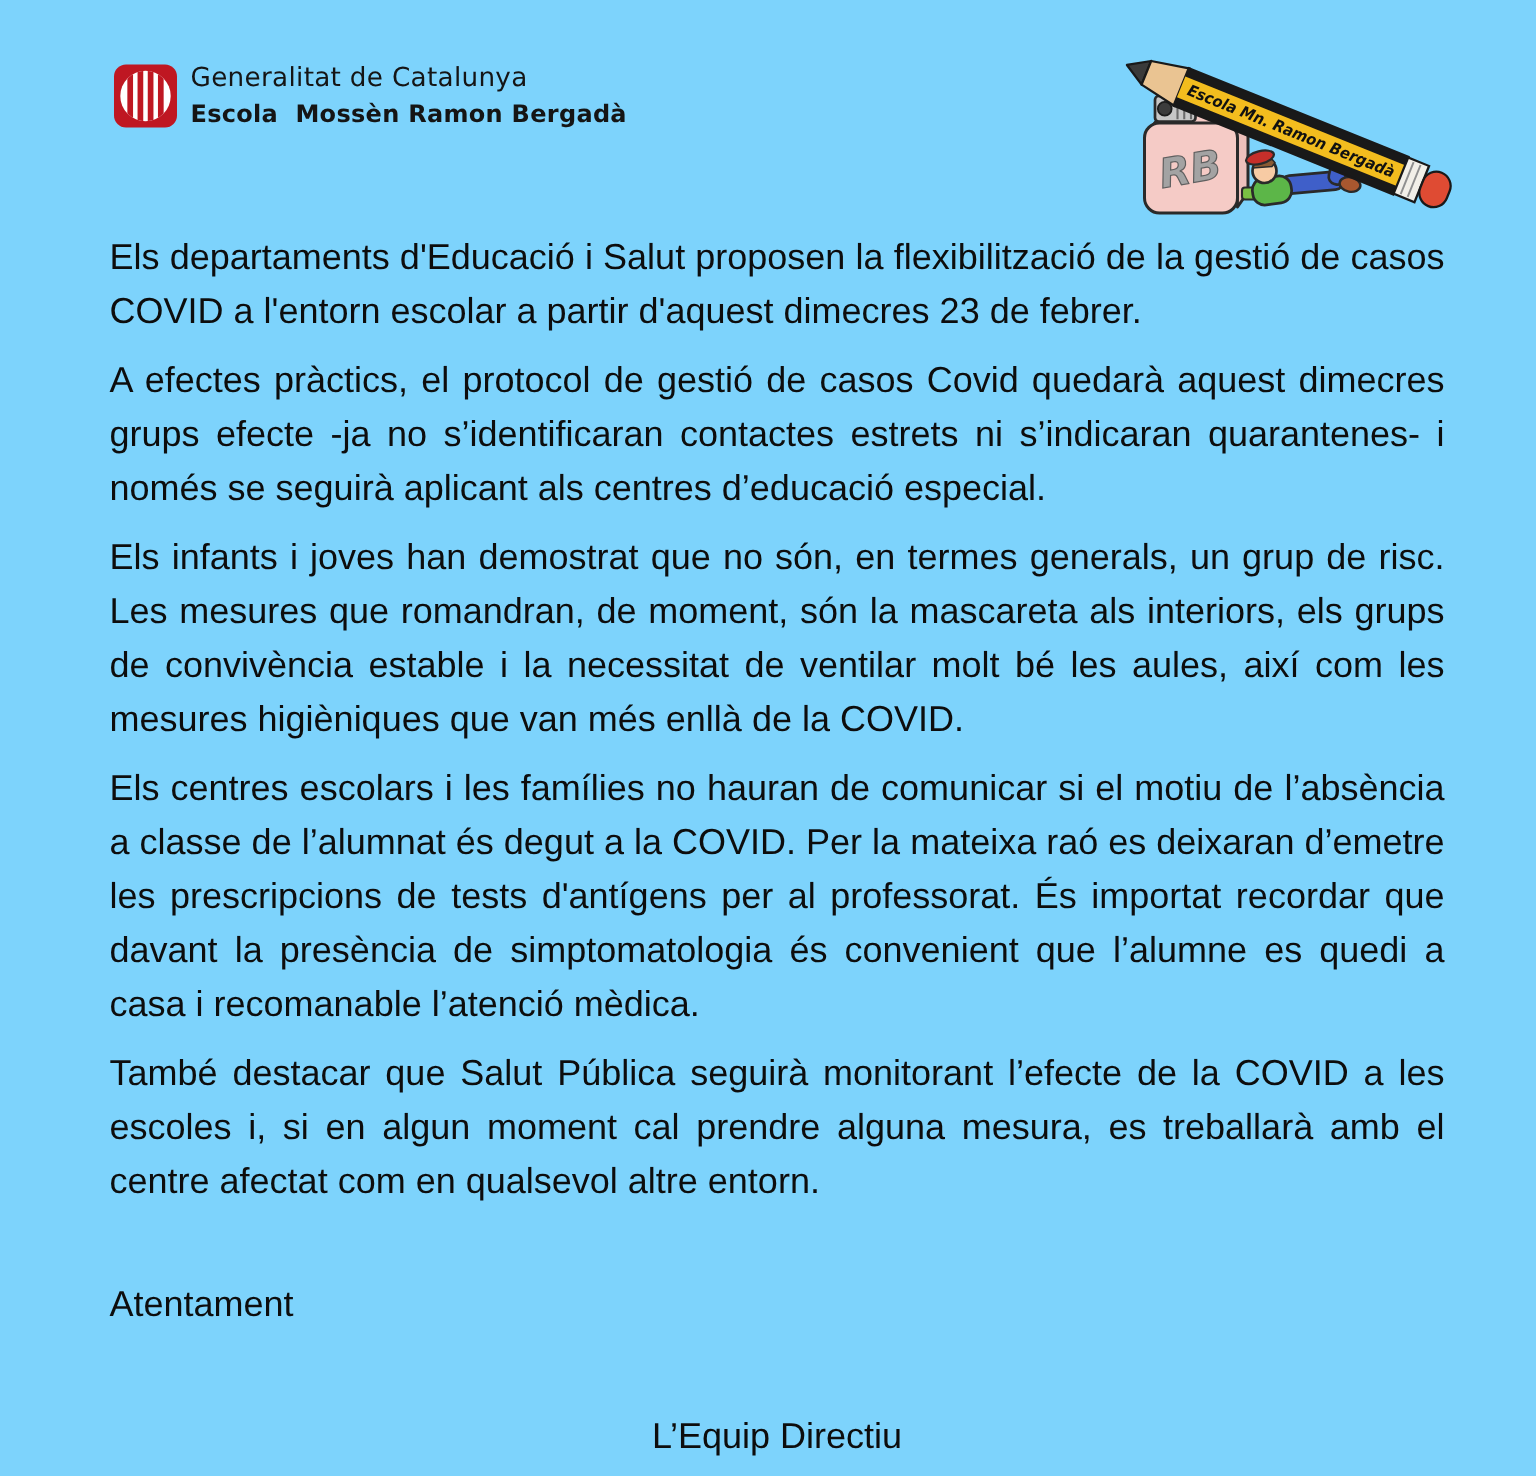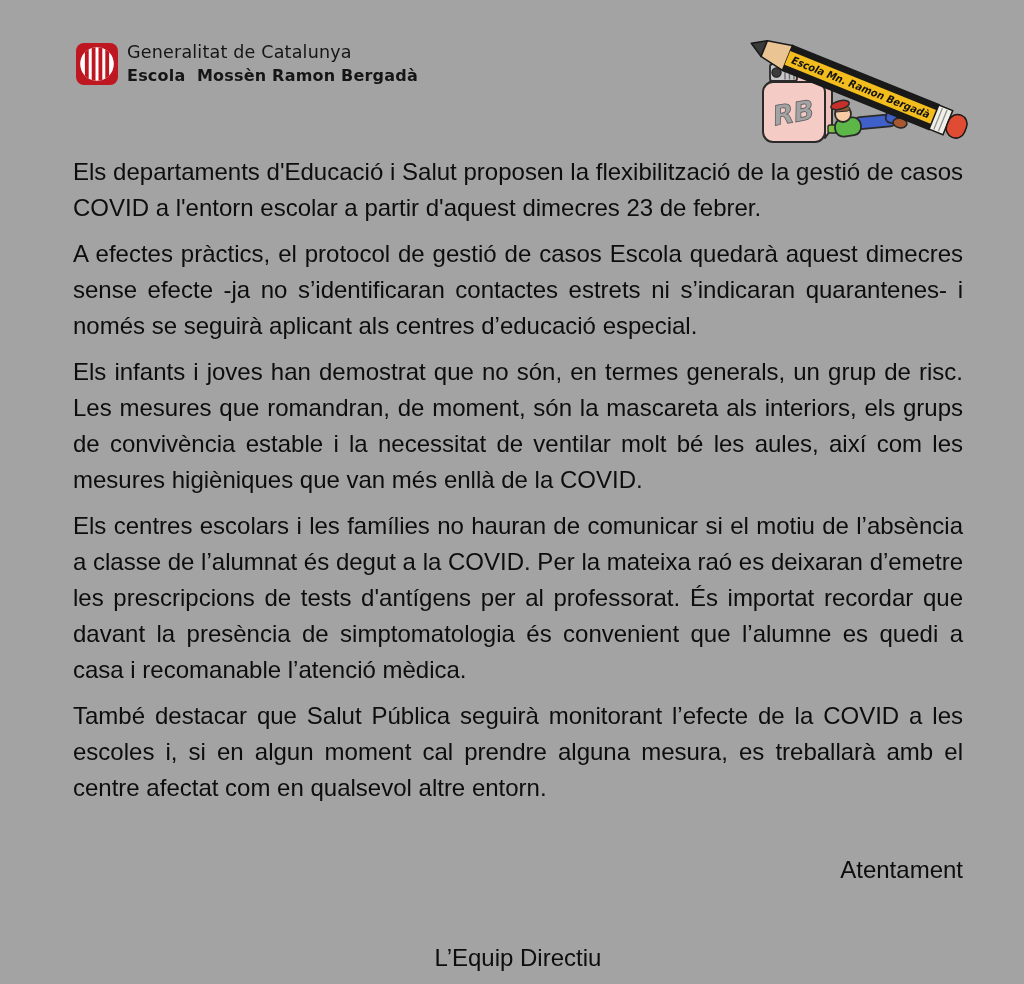--- a/index.html
+++ b/index.html
@@ -6,21 +6,21 @@
   html, body { margin: 0; padding: 0; }
   body {
     width: 1024px; height: 984px;
     background: #ffffff;
     font-family: "Liberation Sans", sans-serif;
     color: #141414;
   }
   .page {
     position: relative;
     width: 1024px; height: 984px;
-    background: #a3a3a3;
+    background: #7dd3fc;
     overflow: hidden;
   }
 
   
   .logo-block {
     position: absolute; left: 75px; top: 42px;
     display: flex; align-items: flex-start;
   }
   .shield { width: 44px; height: 44px; flex: 0 0 auto; }
   .logo-text {
@@ -42,21 +42,21 @@
   .illustration svg { width: 100%; height: 100%; display: block; }
 
   
   .content { position: absolute; left: 73px; top: 154px; width: 890px; }
   .content p {
     margin: 0 0 10px 0;
     font-size: 24px; line-height: 36px;
     text-align: justify;
     color: #0d0d0d;
   }
-  .content p.closing  { margin-top: 46px; text-align: right; }
+  .content p.closing  { margin-top: 46px; text-align: left; }
   .content p.signature { margin-top: 52px; text-align: center; }
 </style>
 </head>
 <body>
 
 <div class="page">
 
   <header class="logo-block">
     <svg class="shield" viewBox="0 0 44 44" aria-hidden="true">
       <rect x="1" y="1" width="42" height="42" rx="8" fill="#bf1722"></rect>
@@ -117,21 +117,21 @@
         <rect x="195" y="0" width="15" height="26" fill="#f2efe8" stroke="#191919" stroke-width="1.5"></rect>
         <line x1="199.5" y1="1.5" x2="199.5" y2="24.5" stroke="#8f8f8f" stroke-width="1.3"></line>
         <line x1="204.5" y1="1.5" x2="204.5" y2="24.5" stroke="#8f8f8f" stroke-width="1.3"></line>
         <rect x="210" y="1" width="19" height="24" rx="9.5" fill="#df4b33" stroke="#191919" stroke-width="1.5"></rect>
       </g>
     </svg>
   </div>
 
   <main class="content">
     <p>Els departaments d'Educació i Salut proposen la flexibilització de la gestió de casos COVID a l'entorn escolar a partir d'aquest dimecres 23 de febrer.</p>
-    <p>A efectes pràctics, el protocol de gestió de casos Escola quedarà aquest dimecres sense efecte -ja no s’identificaran contactes estrets ni s’indicaran quarantenes- i només se seguirà aplicant als centres d’educació especial.</p>
+    <p>A efectes pràctics, el protocol de gestió de casos Covid quedarà aquest dimecres grups efecte -ja no s’identificaran contactes estrets ni s’indicaran quarantenes- i només se seguirà aplicant als centres d’educació especial.</p>
     <p>Els infants i joves han demostrat que no són, en termes generals, un grup de risc. Les mesures que romandran, de moment, són la mascareta als interiors, els grups de convivència estable i la necessitat de ventilar molt bé les aules, així com les mesures higièniques que van més enllà de la COVID.</p>
     <p>Els centres escolars i les famílies no hauran de comunicar si el motiu de l’absència a classe de l’alumnat és degut a la COVID. Per la mateixa raó es deixaran d’emetre les prescripcions de tests d'antígens per al professorat. És importat recordar que davant la presència de simptomatologia és convenient que l’alumne es quedi a casa i recomanable l’atenció mèdica.</p>
     <p>També destacar que Salut Pública seguirà monitorant l’efecte de la COVID a les escoles i, si en algun moment cal prendre alguna mesura, es treballarà amb el centre afectat com en qualsevol altre entorn.</p>
     <p class="closing">Atentament</p>
     <p class="signature">L’Equip Directiu</p>
   </main>
 
 </div>
 
 </body></html>

